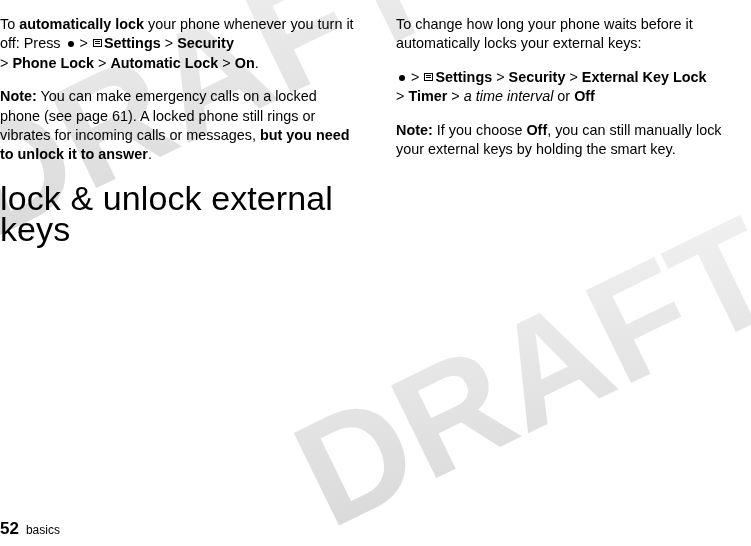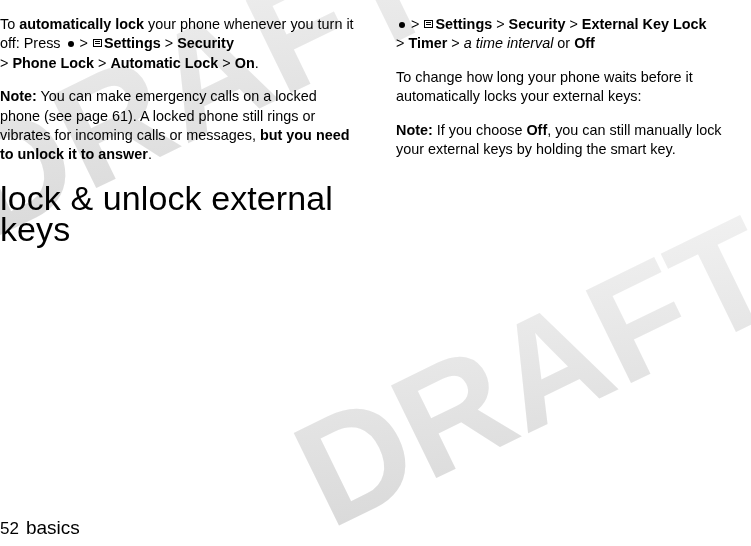--- a/index.html
+++ b/index.html
@@ -102,25 +102,25 @@
   
   #page-footer {
     position: absolute;
     left: 0;
     bottom: 7px;
     z-index: 10;
     white-space: nowrap;
   }
   #page-footer .page-number {
     font-size: 17px;
-    font-weight: normal;
+    font-weight: bold;
     vertical-align: baseline;
   }
   #page-footer .footer-label {
-    font-size: 19px;
+    font-size: 12px;
     margin-left: 7px;
   }
 </style>
 </head>
 <body>
 
 <svg id="draft-watermark" viewBox="0 0 751 546" xmlns="http://www.w3.org/2000/svg">
   <defs>
     <linearGradient id="g1" x1="0" y1="1" x2="1" y2="0">
       <stop offset="0%" stop-color="#d7d7d7"></stop>
@@ -145,25 +145,25 @@
 
   <h2 class="section-heading">lock &amp; unlock external keys</h2>
 
 
 
 </div>
 
 <div class="column" id="right-column">
 
 
+  <p class="para">To change how long your phone waits before it automatically locks your external keys:</p>
+
   <p class="para">
     <span class="glyph-center"></span><span> &gt; </span><span class="glyph-menu"></span><span class="b">Settings</span><span> &gt; </span><span class="b">Security</span><span> &gt; </span><span class="b">External Key Lock</span><br><span> &gt; </span><span class="b">Timer</span><span> &gt; </span><span class="i">a time interval</span><span> or </span><span class="b">Off</span>
   </p>
-
-  <p class="para">To change how long your phone waits before it automatically locks your external keys:</p>
 
   <p class="para">
     <span class="b">Note:</span><span> If you choose </span><span class="b">Off</span><span>, you can still manually lock your external keys by holding the smart key.</span>
   </p>
 
 </div>
 
 <div id="page-footer">
   <span class="page-number">52</span><span class="footer-label">basics</span>
 </div>

